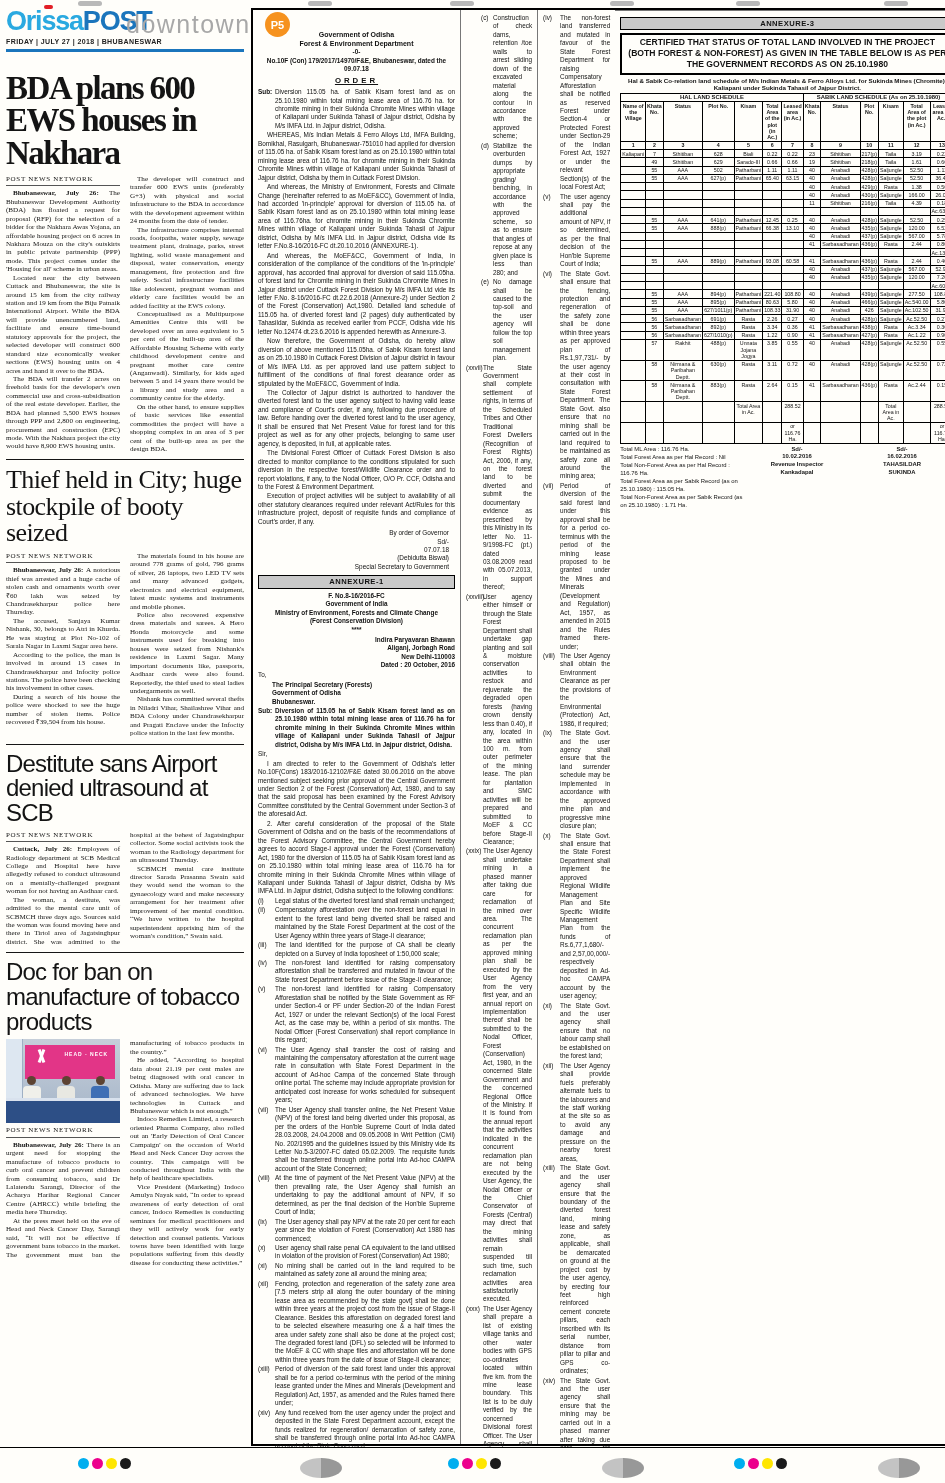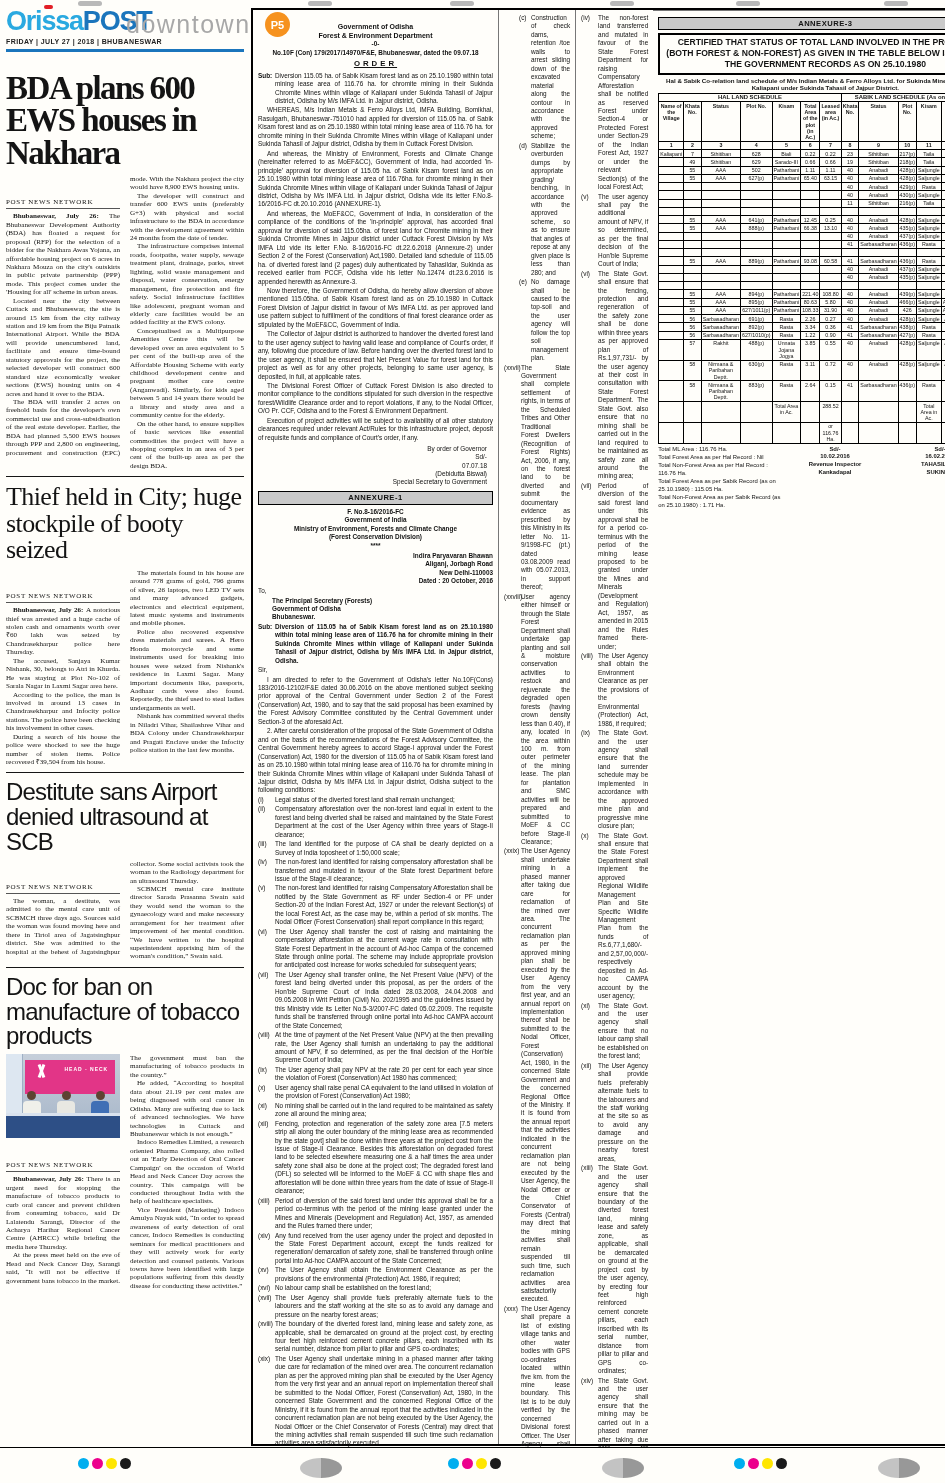--- a/index.html
+++ b/index.html
@@ -18,39 +18,39 @@
   .downtown{position:absolute;left:120px;top:2px;font-family:"Liberation Sans",sans-serif;color:#a8a8a8;font-size:25px;letter-spacing:1.5px;font-weight:400;}
   .p5{position:absolute;left:212px;top:4px;width:25px;height:25px;border-radius:50%;background:#f6921e;color:#fff;font-family:"Liberation Sans",sans-serif;font-weight:bold;font-size:11px;display:flex;align-items:center;justify-content:center;margin-left:47px;}
   .dateline{font-family:"Liberation Sans",sans-serif;font-size:7px;font-weight:bold;letter-spacing:.4px;margin-top:3px;color:#222;}
   .mastrule{height:3px;background:#1b75bc;margin-top:4px;}
   
   .hl1{font-weight:bold;font-size:33px;line-height:.98;letter-spacing:-1.6px;margin:8px 0 6px;}
   .hl2{font-weight:400;font-size:26px;line-height:1.02;letter-spacing:-.6px;margin:7px 0 5px;}
   .hl3{font-family:"Liberation Sans",sans-serif;font-weight:400;font-size:24px;line-height:1.03;letter-spacing:-.8px;margin:7px 0 5px;}
   .abody{column-count:2;column-gap:10px;font-size:7.1px;line-height:1.19;text-align:justify;}
   .abody p{margin:0;text-indent:7px;}
-  .byline{font-size:7px;letter-spacing:.7px;border-bottom:.7px solid #555;padding-bottom:2px;margin-bottom:3px;margin-top:23px;}
+  .byline{font-size:7px;letter-spacing:.7px;border-bottom:.7px solid #555;padding-bottom:2px;margin-bottom:3px;}
   .lead{font-weight:bold;}
   .sep{border-top:.9px solid #161616;margin-top:6px;}
   
   .photo{position:relative;width:100%;height:84px;background:linear-gradient(180deg,#c6cfda 0%,#aebccd 70%,#9fb0c4 100%);overflow:hidden;margin-bottom:3px;break-inside:avoid;}
   .ph-standee{position:absolute;left:0;top:0;width:15%;height:72%;background:#dde7f1;border-right:1px solid #9fb0c4;}
   .ph-banner{position:absolute;left:17%;top:7%;width:79%;height:40%;background:#e23587;}
   .ph-ribbon{position:absolute;left:12%;top:12%;width:10px;height:14px;}
   .ph-ribbon:before,.ph-ribbon:after{content:"";position:absolute;top:0;left:4px;width:3px;height:14px;background:#fff;}
   .ph-ribbon:before{transform:rotate(20deg);}
   .ph-ribbon:after{transform:rotate(-20deg);}
   .ph-banner-text{position:absolute;right:8%;top:20%;color:#fff;font-family:"Liberation Sans",sans-serif;font-size:5px;font-weight:bold;letter-spacing:1px;}
   .ph-table{position:absolute;bottom:0;left:0;width:100%;height:30%;background:#2d4f86;border-top:3px solid #d9e2ee;}
   .man{position:absolute;width:20px;height:26px;bottom:25%;}
   .man .head{width:9px;height:9px;border-radius:50%;background:#5d4332;margin:0 auto;}
   .man .body{width:18px;height:16px;border-radius:4px 4px 0 0;margin:1px auto 0;}
   
   .nbox{margin-left:7px;flex:1;border:2px solid #000;display:flex;height:1438px;background:#fffefa;}
-  .ncb{width:246px;flex:none;padding:12px 5px;border-right:1px solid #777;}
+  .ncb{width:208px;flex:none;padding:20px 5px;border-right:1px solid #777;}
   .nright{flex:1;display:flex;}
   .nrtop{display:flex;flex:1;min-height:0;}
   .ncc{width:50%;padding:4px 5px;border-right:1px solid #777;}
   .ncd{width:50%;padding:4px 5px;}
   .nt{font-family:"Liberation Sans",sans-serif;font-size:6.4px;line-height:1.32;text-align:justify;color:#111;}
   .nt p{margin:0;}
   .npara{text-indent:9px;margin-bottom:1px !important;}
   .nc{text-align:center;}
   .nb{font-weight:bold;}
   .nh{font-size:7px;}
@@ -144,20 +144,21 @@
         </div>
       </div>
       <div class="sep"></div>
 
       <div>
         <h2 class="hl3">Destitute sans Airport denied ultrasound at SCB</h2>
         <div class="abody">
           <div class="byline">POST NEWS NETWORK</div>
           <div>
 
+          <p><span class="lead">Cuttack, July 26: </span><span>Employees of Radiology department at SCB Medical College and Hospital here have allegedly refused to conduct ultrasound on a mentally-challenged pregnant woman for not having an Aadhaar card.</span></p>
               <p><span class="lead"></span><span>The woman, a destitute, was admitted to the mental care unit of SCBMCH three days ago. Sources said the woman was found moving here and there in Tirtol area of Jagatsinghpur district. She was admitted to the hospital at the behest of Jagatsinghpur collector. Some social activists took the woman to the Radiology department for an ultrasound Thursday.</span></p>
               <p><span class="lead"></span><span>SCBMCH mental care institute director Sarada Prasanna Swain said they would send the woman to the gynaecology ward and make necessary arrangement for her treatment after improvement of her mental condition. “We have written to the hospital superintendent apprising him of the woman's condition,” Swain said.</span></p>
             </div>
         </div>
       </div>
       <div class="sep"></div>
 
       <div>
         <h2 class="hl3">Doc for ban on manufacture of tobacco products</h2>
         <div class="abody">

